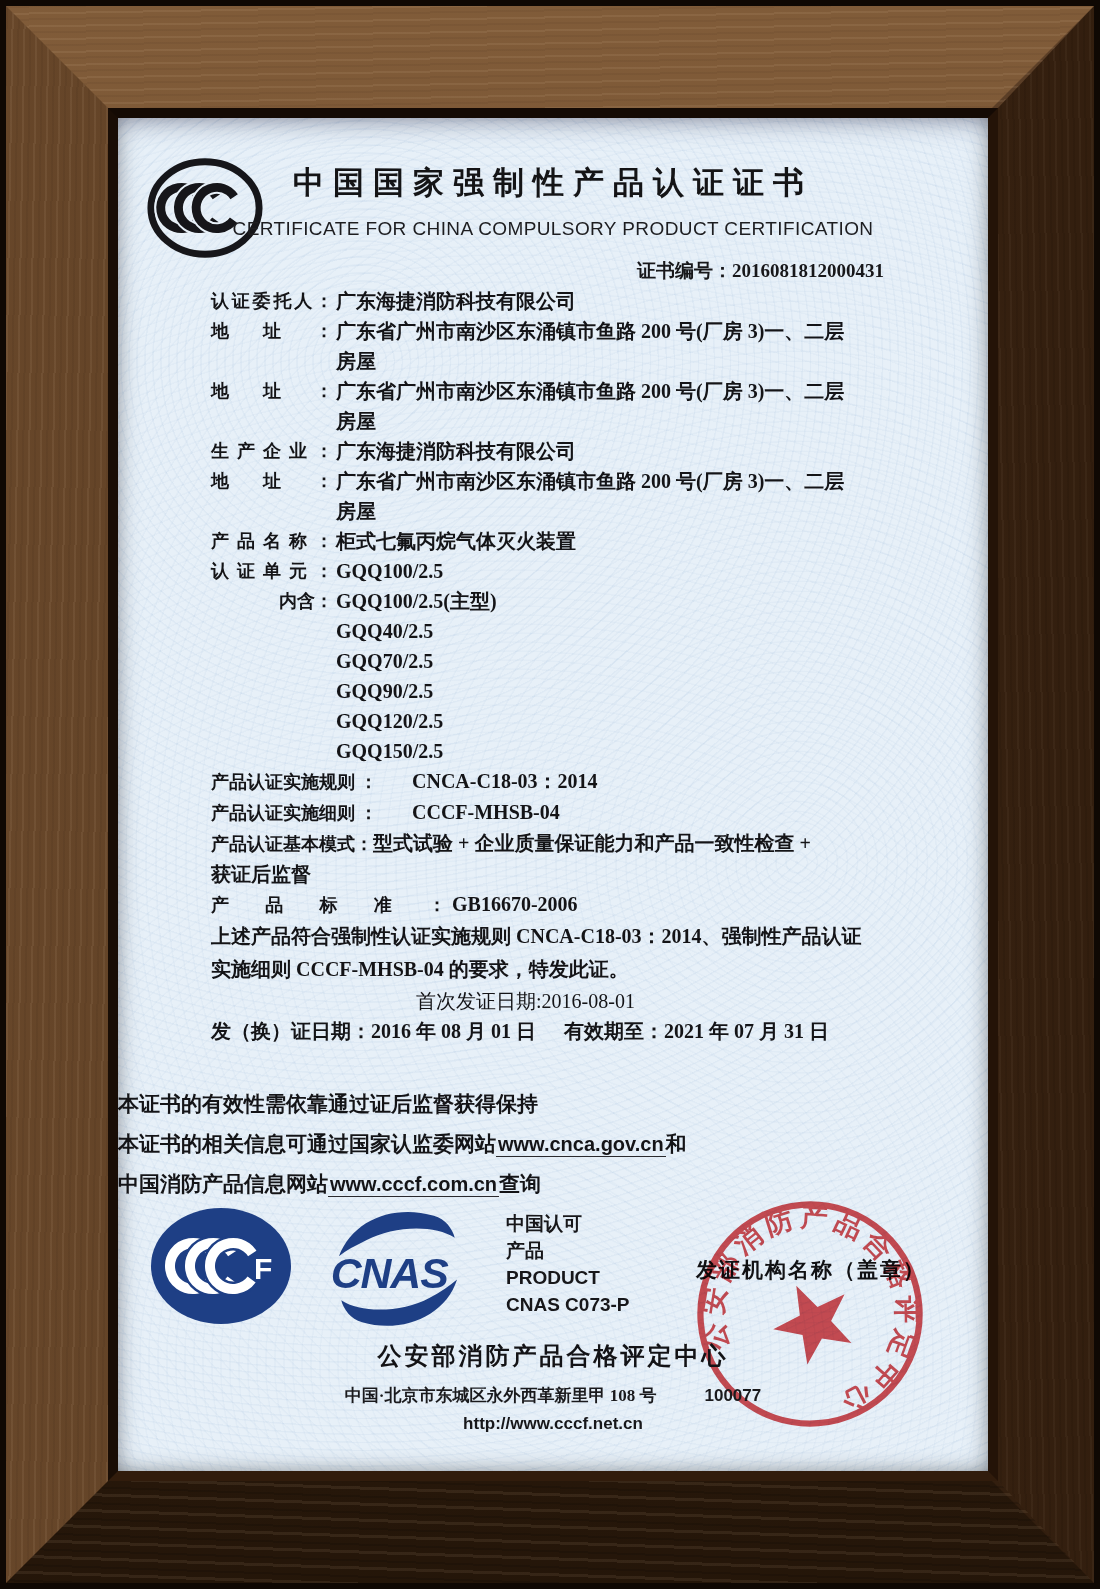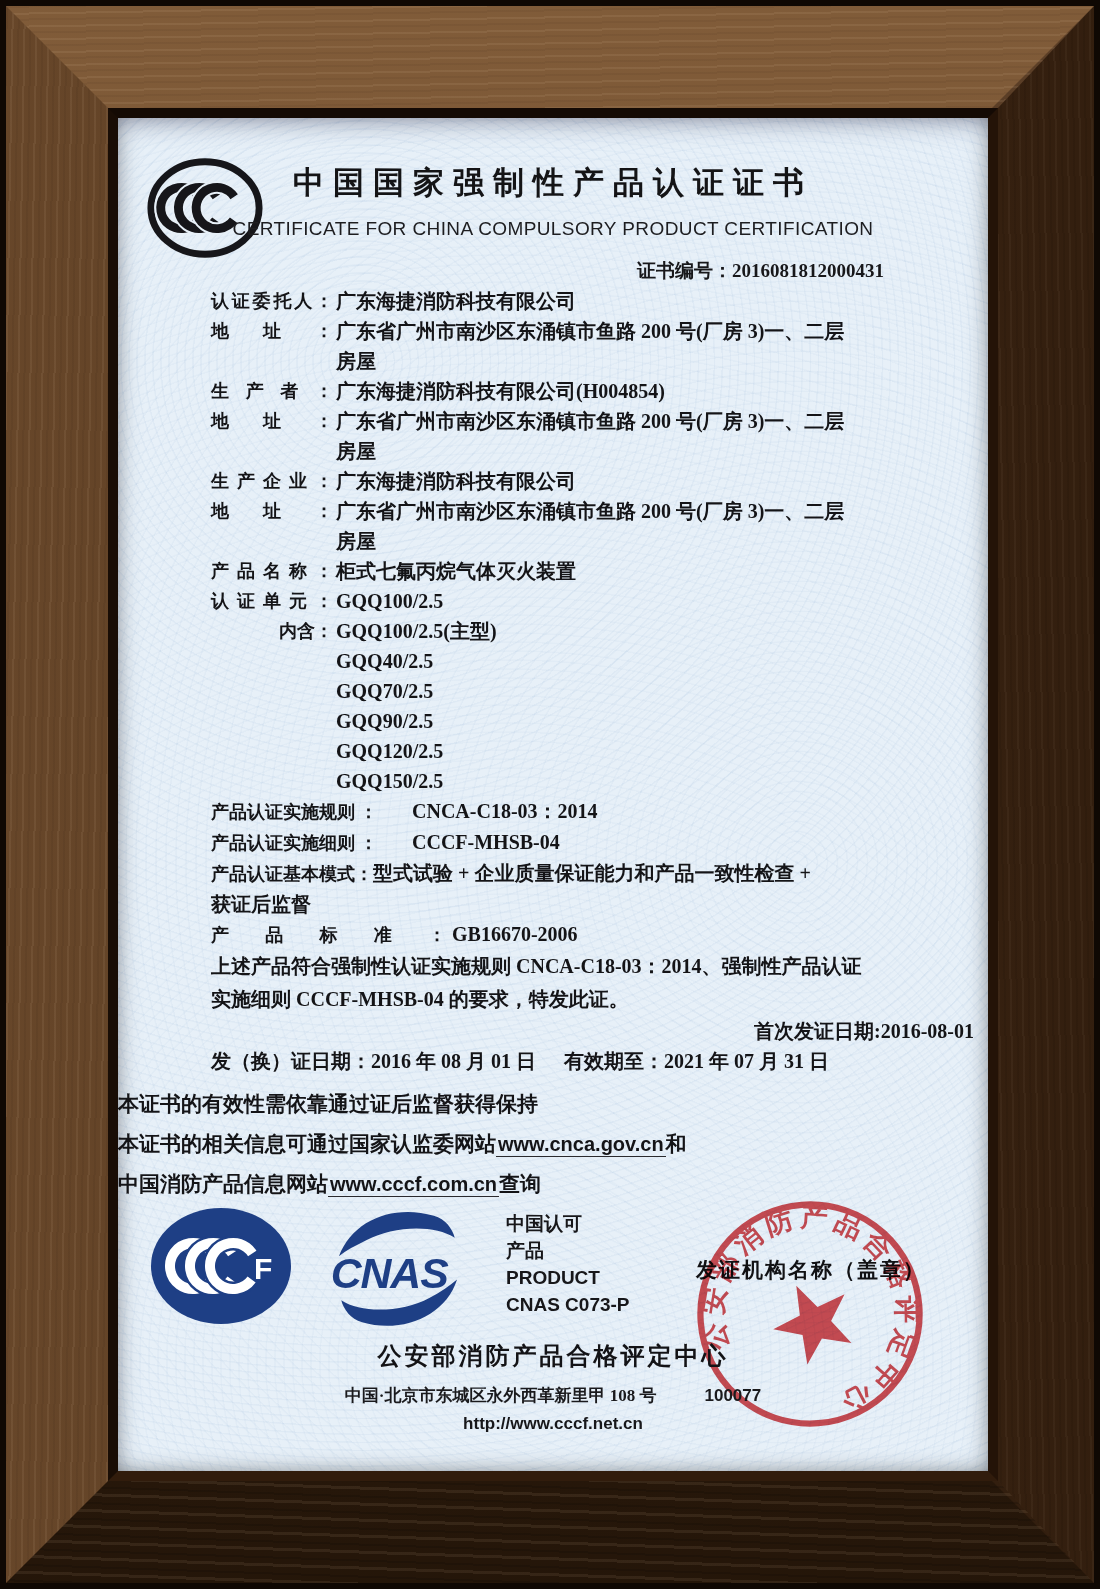--- a/index.html
+++ b/index.html
@@ -98,21 +98,21 @@
   .val{font-weight:600;}
   .cont-line{padding-left:125px;}
   .row-inline .lbl-mid{display:inline-block;width:196px;font-size:18px;font-weight:700;}
   .lbl-std{
     display:inline-block;width:235px;font-size:18px;font-weight:700;
     text-align:justify;text-align-last:justify;margin-right:6px;
   }
   .para{margin:0;font-family:Liberation Serif, serif;}
   .lbl-in{font-size:18px;font-weight:700;}
   .stmt{font-weight:700;line-height:33px;}
-  .row-first{margin-left:205px;font-weight:700;text-align:right;}
+  .row-first{margin-left:205px;font-weight:400;}
   .row-reissue{font-weight:700;}
   .gap-mid{display:inline-block;width:28px;}
   
   .notes{
     position:absolute;left:0;right:0;top:966px;text-align:left;
     font-size:21px;line-height:40px;font-weight:600;color:#141417;
   }
   .note-url{
     font-family:"Liberation Sans","DejaVu Sans",sans-serif;font-weight:700;font-size:20px;
     border-bottom:1.5px solid #2a2a2e;padding:0 2px 1px 2px;
@@ -186,24 +186,20 @@
         <span class="lbl">认证委托人：</span>
         <span class="val">广东海捷消防科技有限公司</span>
       </div>
 
       <div class="row">
         <span class="lbl">地址：</span>
         <span class="val">广东省广州市南沙区东涌镇市鱼路 200 号(厂房 3)一、二层</span>
       </div>
       <div class="cont-line val">房屋</div>
 
-      <div class="row">
-        <span class="lbl">生产者：</span>
-        <span class="val">广东海捷消防科技有限公司(H004854)</span>
-      </div>
 
       <div class="row">
         <span class="lbl">地址：</span>
         <span class="val">广东省广州市南沙区东涌镇市鱼路 200 号(厂房 3)一、二层</span>
       </div>
       <div class="cont-line val">房屋</div>
 
       <div class="row">
         <span class="lbl">生产企业：</span>
         <span class="val">广东海捷消防科技有限公司</span>

